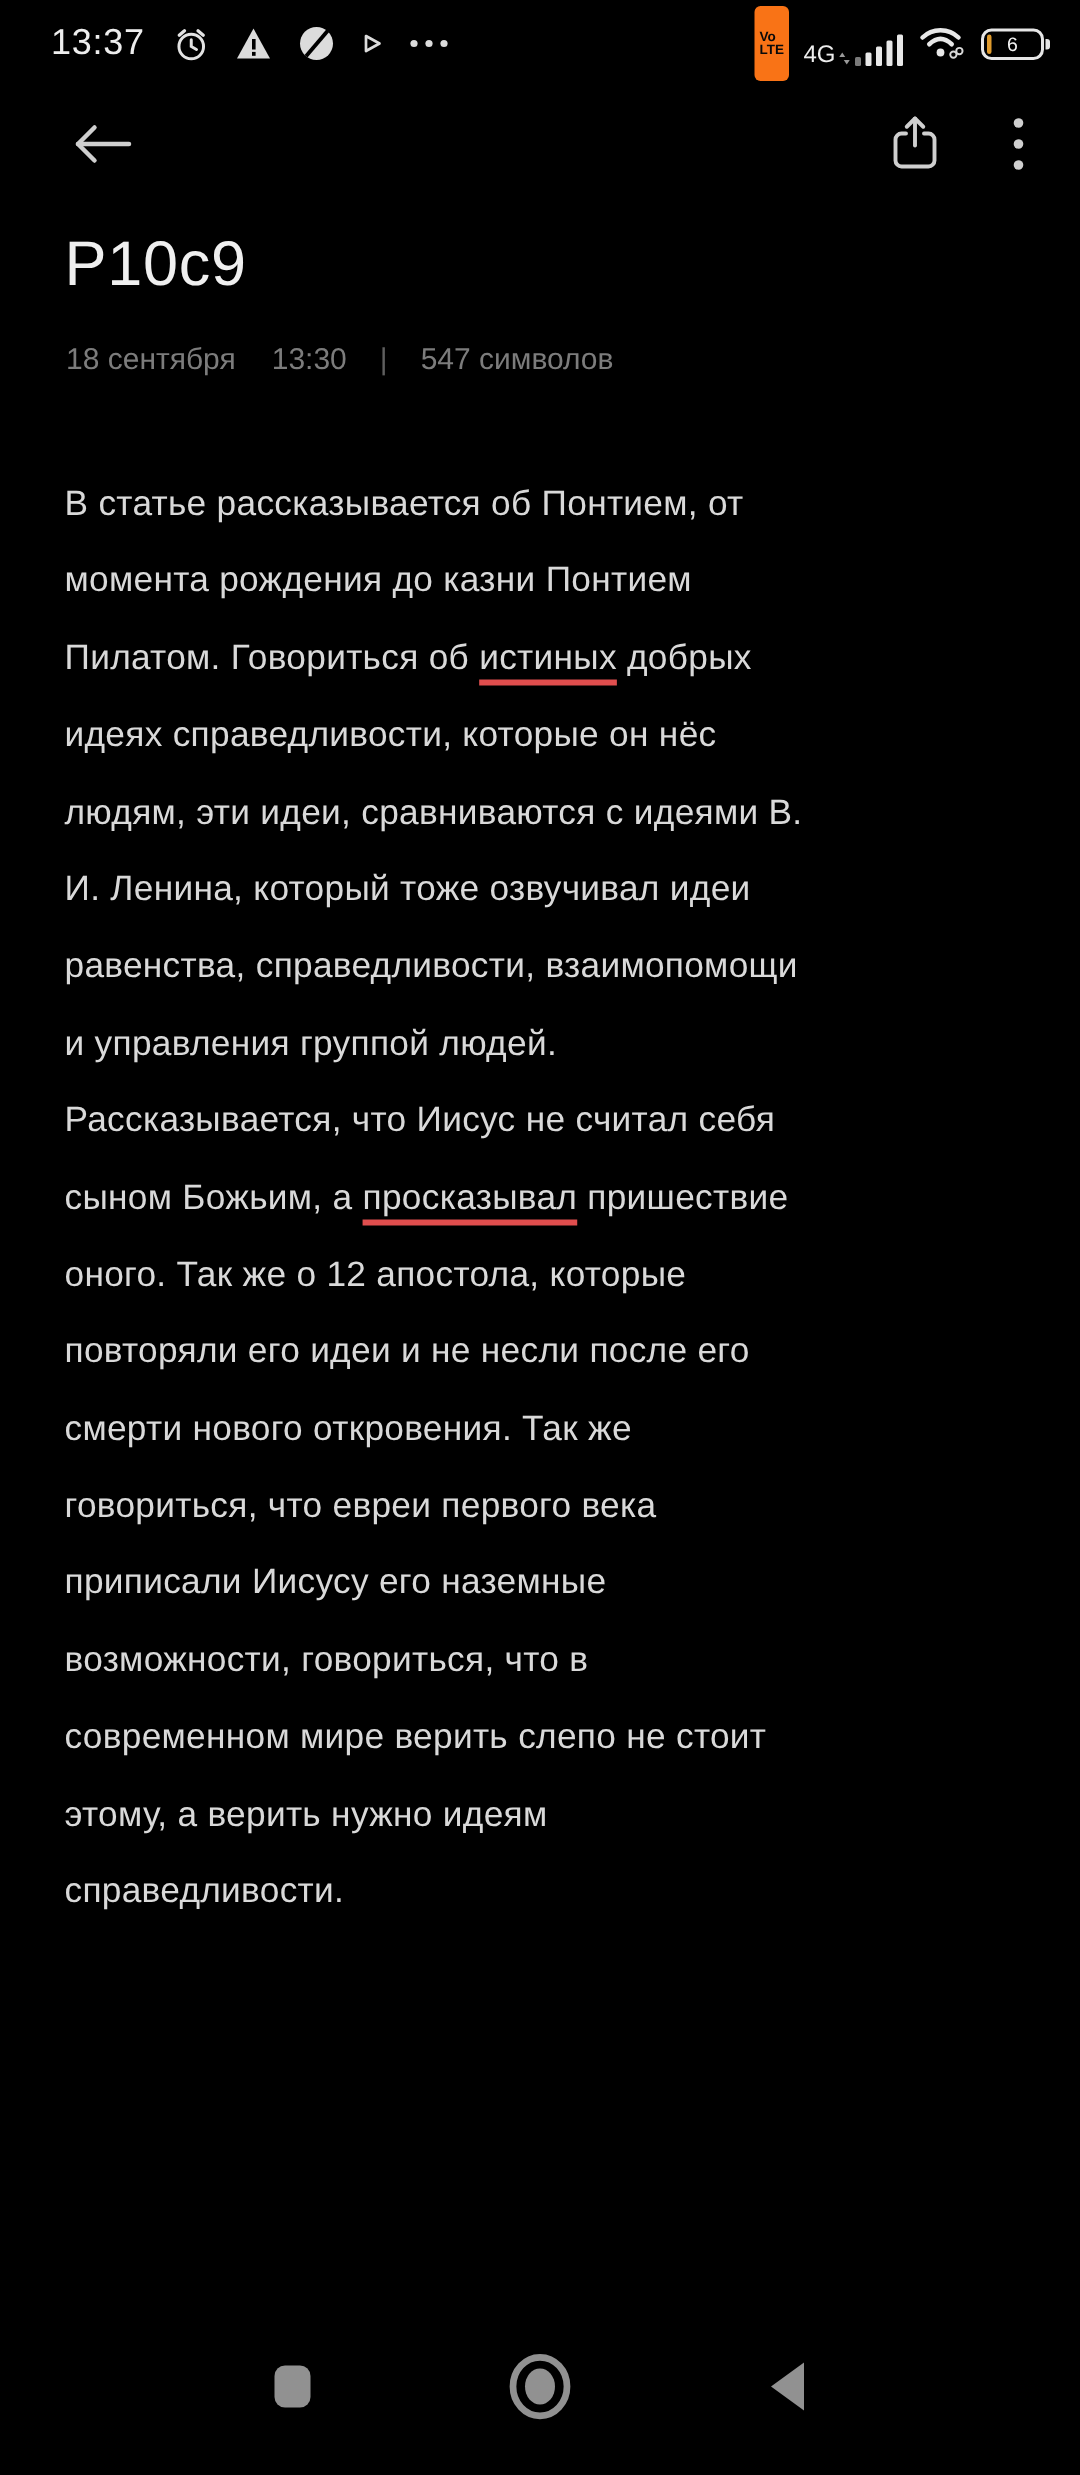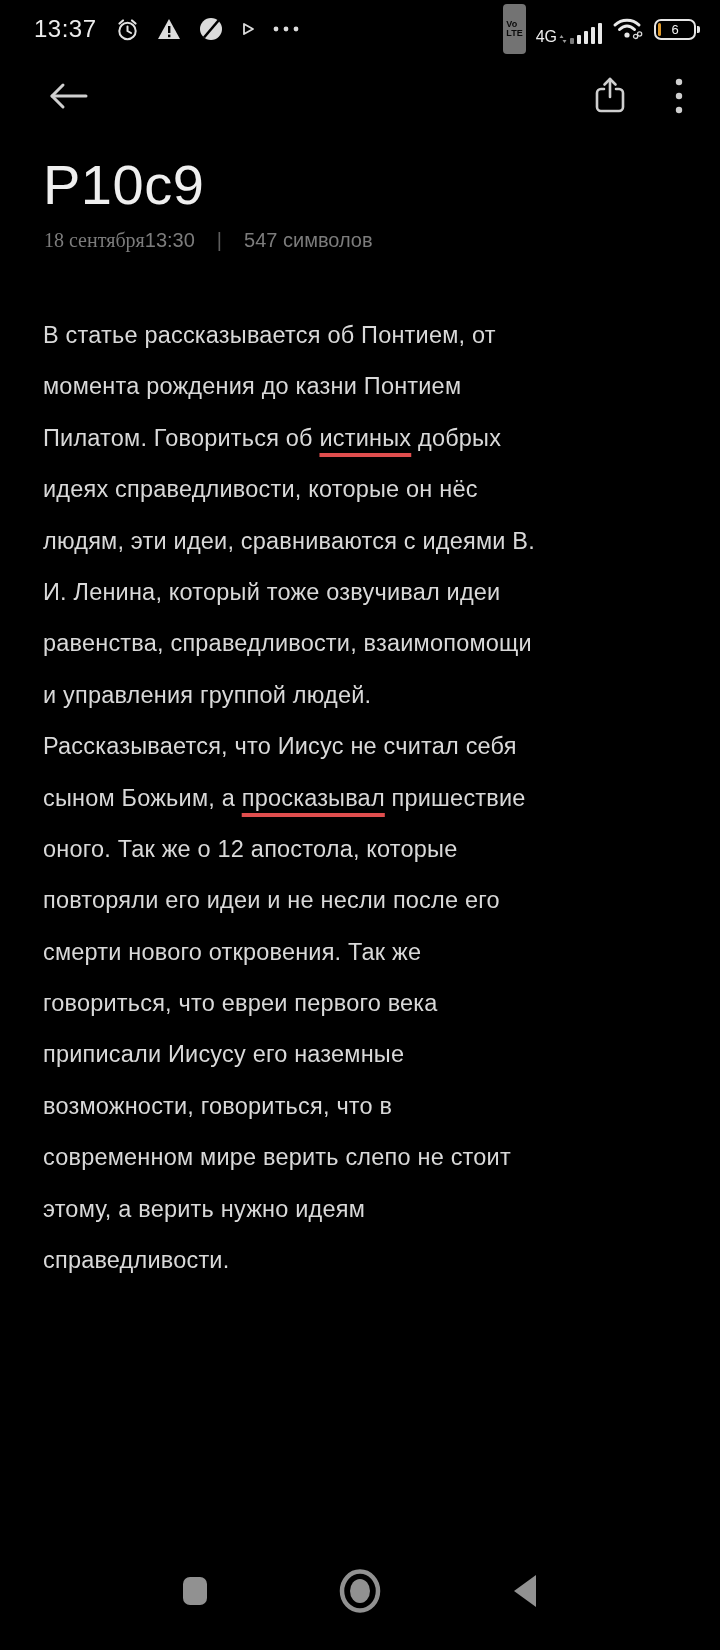--- a/index.html
+++ b/index.html
@@ -30,21 +30,21 @@
   .sb-left { display: flex; align-items: center; gap: 16px; flex: 1; }
   .sb-right { display: flex; align-items: center; gap: 10px; }
   .sb-time {
     font-size: 24px;
     color: #ededed;
     letter-spacing: 0.5px;
     margin-right: 2px;
   }
   .sb-icon { display: inline-flex; align-items: center; justify-content: center; }
   .volte-badge {
-    background: #737373;
+    background: #f97316;
     color: #0a0a0a;
     border-radius: 4px;
     font-size: 9px;
     line-height: 9px;
     font-weight: bold;
     padding: 16px 3px;
     text-align: left;
     letter-spacing: 0;
   }
   .net-group { display: flex; align-items: flex-end; gap: 2px; }
@@ -100,34 +100,34 @@
     align-items: center;
     justify-content: center;
     background: none; border: none; padding: 0; cursor: pointer;
   }
   .share-btn { margin-right: 46px; }
 
   
   .note-title {
     position: absolute;
     top: 152px; left: 43px; right: 40px;
-    font-size: 56px;
+    font-size: 42px;
     color: #efefef;
     font-weight: 400;
     letter-spacing: 0.5px;
   }
   .note-meta {
     position: absolute;
     top: 229px; left: 44px; right: 40px;
     font-size: 20px;
     color: #7c7c7c;
     display: flex;
     align-items: center;
   }
-  .note-meta .m-date { margin-right: 0; font-family: Liberation Serif, serif; }
+  .note-meta .m-date { margin-right: 24px; }
   .note-meta .m-time { margin-right: 22px; text-align: center; }
   .note-meta .m-sep { margin-right: 22px; color: #5f5f5f; }
 
   
   .note-body {
     position: absolute;
     top: 310px; left: 43px; right: 36px;
     font-size: 23.5px;
     color: #d9d9d9;
     letter-spacing: 0.2px;

